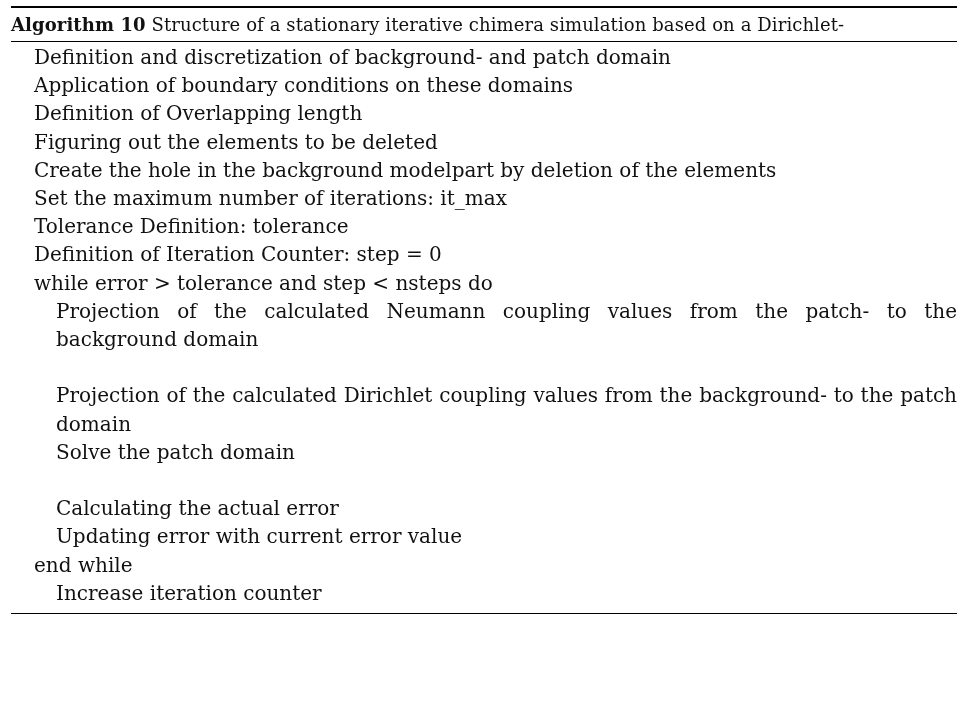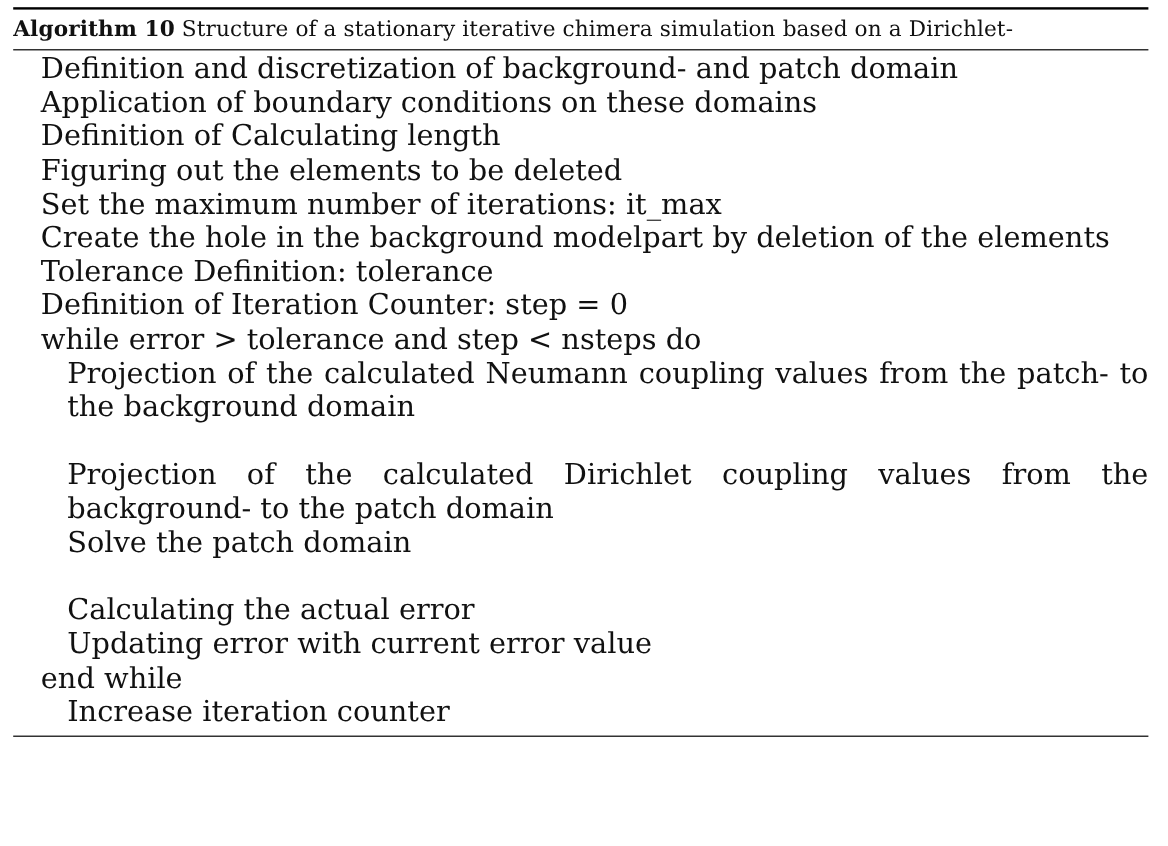--- a/index.html
+++ b/index.html
@@ -5,45 +5,45 @@
   html, body { margin: 0; padding: 0; background: #ffffff; }
   body { width: 973px; height: 705px; position: relative; overflow: hidden;
          font-family: "DejaVu Serif", "Liberation Serif", serif; color: #111; }
   .algo { position: absolute; left: 11px; top: 6px; width: 946px; }
   .rule-top { height: 2px; background: #000; }
   .rule-mid { height: 1px; background: #000; margin-top: 3px; }
   .rule-bot { height: 1px; background: #000; margin-top: 6px; }
   .caption { font-size: 18px; line-height: 26px; padding-top: 4px; text-align: justify; text-align-last: left; letter-spacing: 0.1px; }
   .caption b { font-weight: bold; }
   .body { padding-top: 1px; }
-  .line { font-size: 24px; line-height: 28.2px; white-space: pre-wrap; }
+  .line { font-size: 20px; line-height: 28.2px; white-space: pre-wrap; }
   .l0 { padding-left: 23px; }
   .l1 { padding-left: 45px; text-align: justify; }
   .blank { height: 28.2px; }
   .kw { font-weight: normal; }
   .wrap { line-height: 28.2px; }
 </style>
 </head>
 <body>
 
 <div class="algo">
   <div class="rule-top"></div>
   <div class="caption">
     <b>Algorithm 10</b>
     <span>Structure of a stationary iterative chimera simulation based on a Dirichlet-</span><br>
   </div>
   <div class="rule-mid"></div>
 
   <div class="body">
     <div class="line l0">Definition and discretization of background- and patch domain</div>
     <div class="line l0">Application of boundary conditions on these domains</div>
-    <div class="line l0">Definition of Calculating length</div>
+    <div class="line l0">Definition of Overlapping length</div>
     <div class="line l0">Figuring out the elements to be deleted</div>
+    <div class="line l0">Create the hole in the background modelpart by deletion of the elements</div>
     <div class="line l0">Set the maximum number of iterations: it_max</div>
-    <div class="line l0">Create the hole in the background modelpart by deletion of the elements</div>
     <div class="line l0">Tolerance Definition: tolerance</div>
     <div class="line l0">Definition of Iteration Counter: step = 0</div>
 
     <div class="line l0"><span class="kw">while</span> <span>error &gt; tolerance and step &lt; nsteps</span> <span class="kw">do</span></div>
 
     <div class="line l1 wrap">Projection of the calculated Neumann coupling values from the patch- to the background domain</div>
     <div class="blank"></div>
     <div class="line l1 wrap">Projection of the calculated Dirichlet coupling values from the background- to the patch domain</div>
     <div class="line l1">Solve the patch domain</div>
     <div class="blank"></div>

